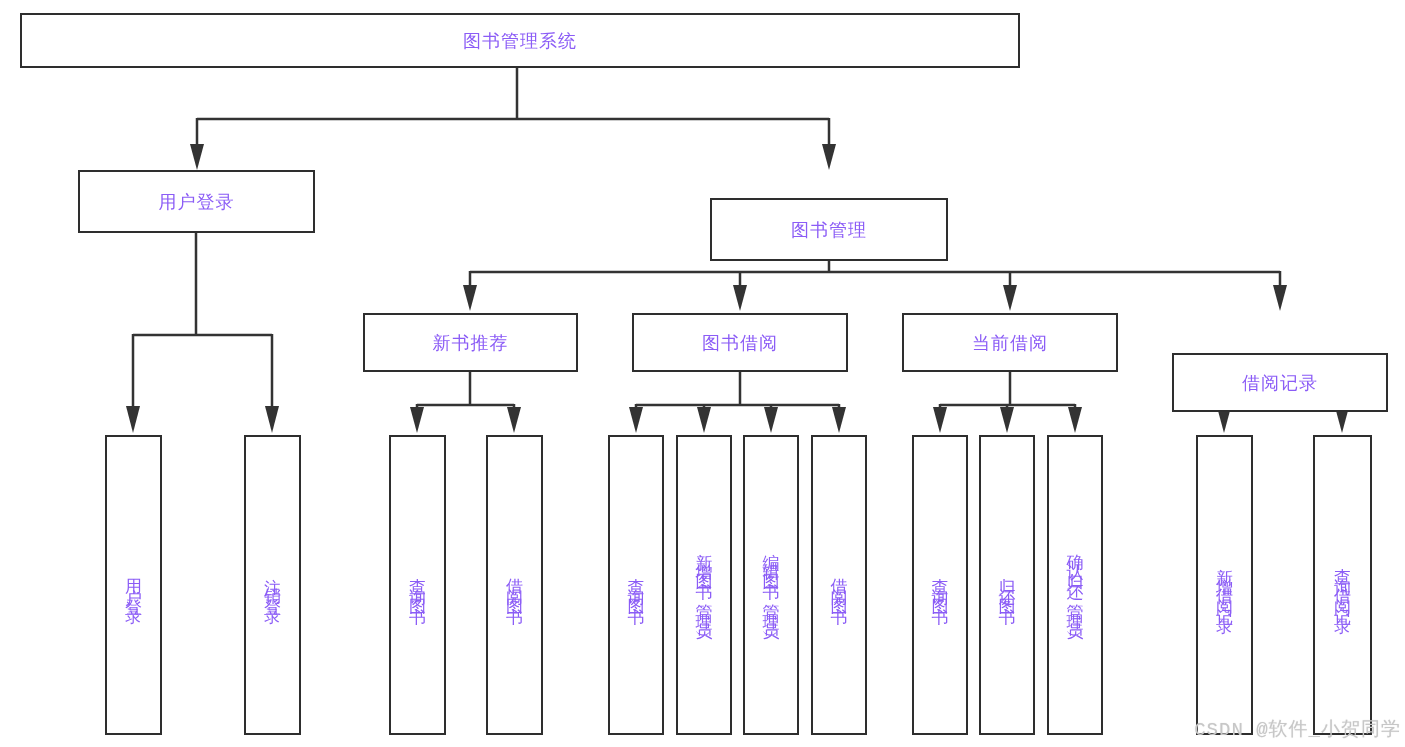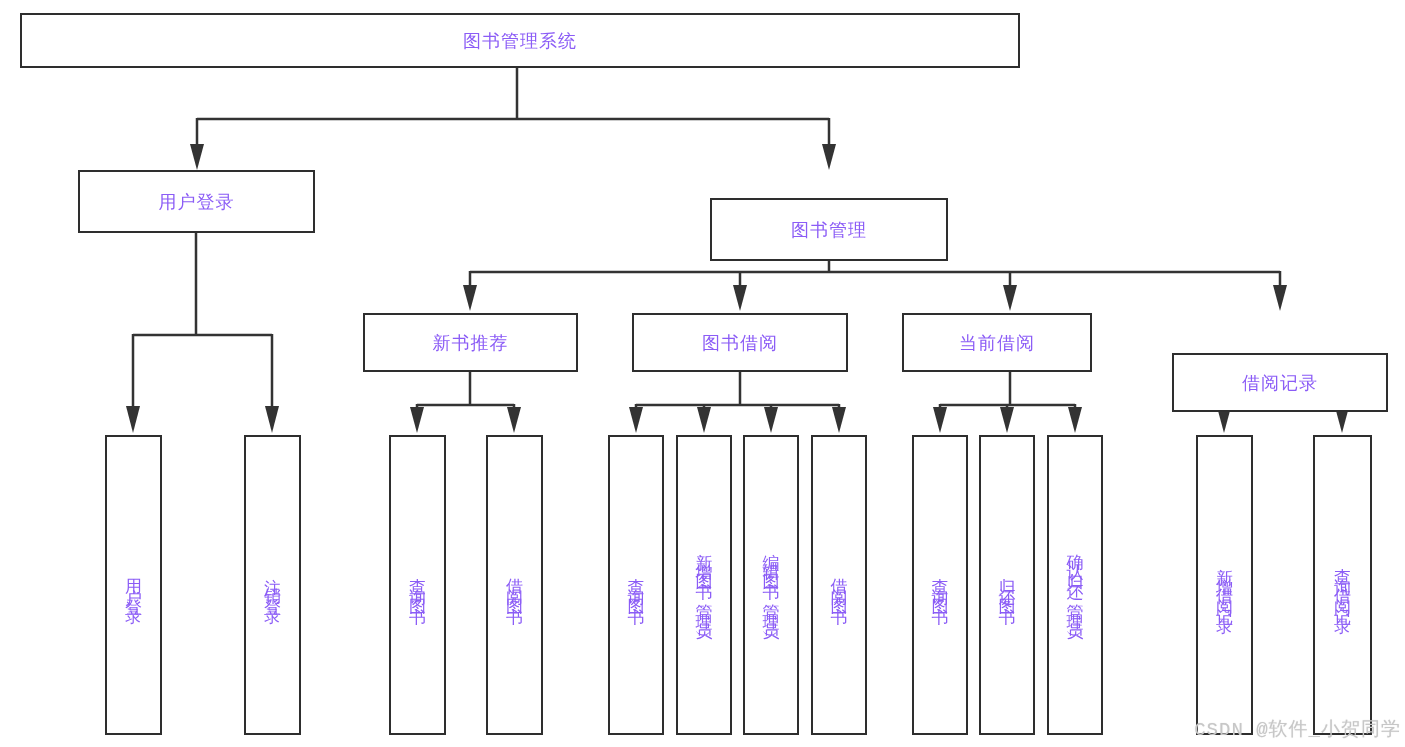--- a/index.html
+++ b/index.html
@@ -87,21 +87,21 @@
     </g>
   </svg>
 
   <div class="node hnode" style="left:20px; top:13px; width:1000px; height:55px;">图书管理系统</div>
 
   <div class="node hnode" style="left:78px; top:170px; width:237px; height:63px;">用户登录</div>
   <div class="node hnode" style="left:710px; top:170px; width:238px; height:63px;margin-top:28px;">图书管理</div>
 
   <div class="node hnode" style="left:363px; top:313px; width:215px; height:59px;">新书推荐</div>
   <div class="node hnode" style="left:632px; top:313px; width:216px; height:59px;">图书借阅</div>
-  <div class="node hnode" style="left:902px; top:313px; width:190px; height:59px;">当前借阅</div>
+  <div class="node hnode" style="left:902px; top:313px; width:216px; height:59px;">当前借阅</div>
   <div class="node hnode" style="left:1172px; top:313px; width:216px; height:59px;margin-top:40px;">借阅记录</div>
 
   <div class="node vnode" style="left:105px; top:435px; width:57px; height:300px;">
     <span class="vtext">用户登录</span>
   </div>
   <div class="node vnode" style="left:244px; top:435px; width:57px; height:300px;">
     <span class="vtext">注销登录</span>
   </div>
 
   <div class="node vnode" style="left:389px; top:435px; width:57px; height:300px;">

